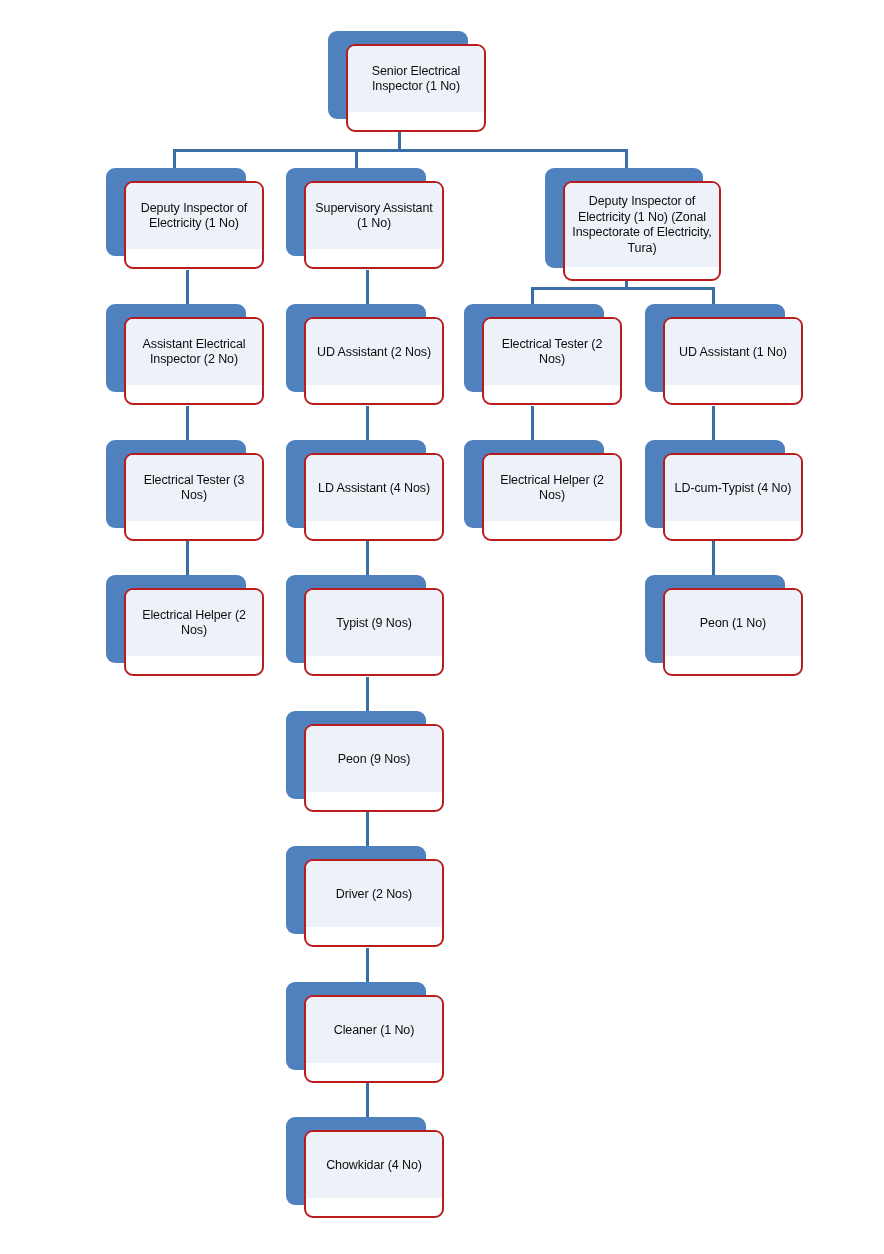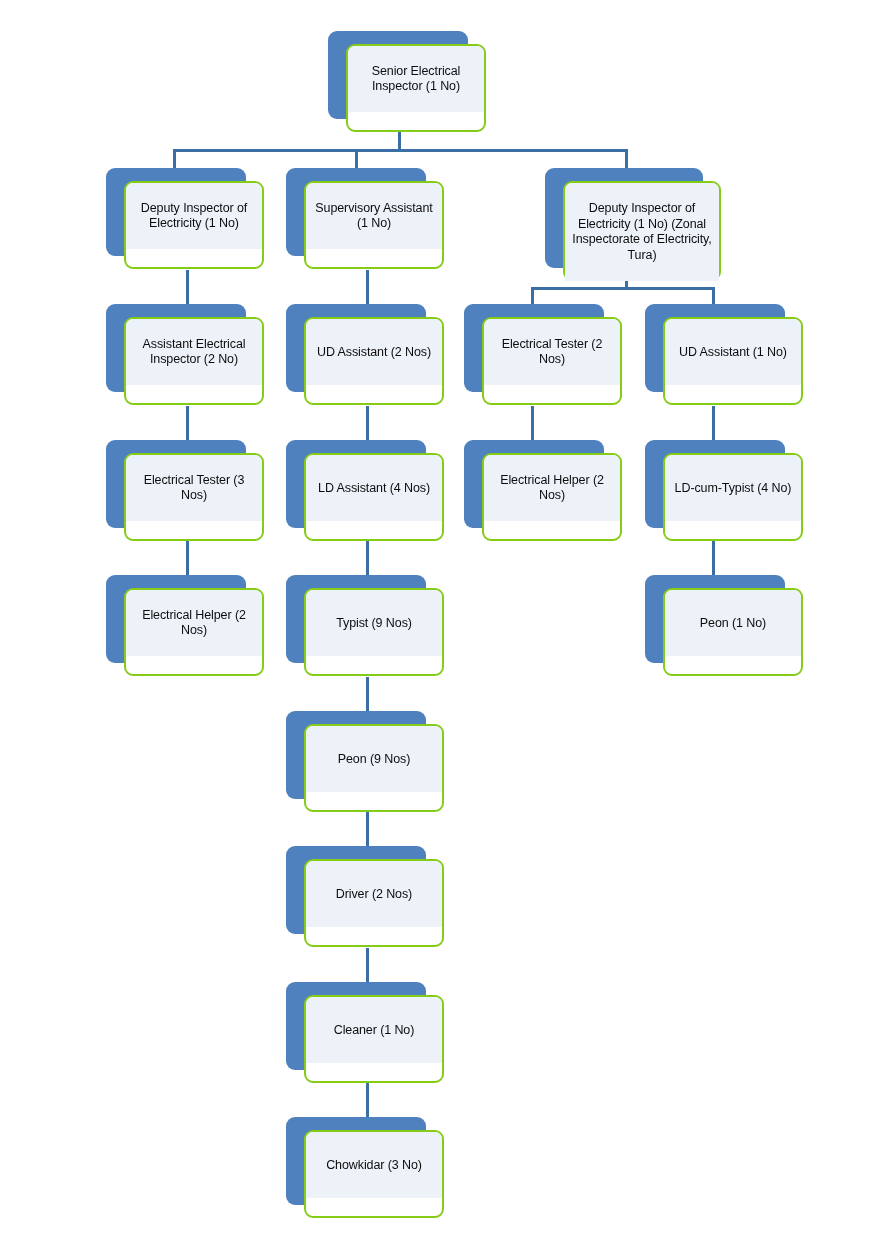--- a/index.html
+++ b/index.html
@@ -39,21 +39,21 @@
     border-radius: 9px;
   }
   .node .card {
     position: absolute;
     left: 18px;
     top: 13px;
     width: 140px;
     height: 88px;
     box-sizing: border-box;
     background: #ffffff;
-    border: 2px solid #84cc16;
+    border: 2px solid #b91c1c;
     border-radius: 9px;
   }
   .node .inner {
     position: absolute;
     left: 0px;
     top: 0px;
     width: 136px;
     height: 66px;
     box-sizing: border-box;
     background: #EDF1F8;
@@ -71,21 +71,21 @@
     letter-spacing: -0.1px;
     font-family: "Liberation Sans", sans-serif;
   }
   
   .node.wide .shadow,
   .node.wide .card { width: 158px; }
   .node.wide .inner { width: 154px; }
 
   .node.tall .shadow,
   .node.tall .card { height: 100px; }
-  .node.tall .inner { height: 98px; }
+  .node.tall .inner { height: 84px; }
   .node.tall .label { font-size: 12.5px; line-height: 15.5px; }
 </style>
 </head>
 <body>
 
 <div id="chart-canvas">
 
   <div class="connector v" style="left:398px; top:130px; height:21px;"></div>
 
   <div class="connector h" style="left:173px; top:149px; width:455px;"></div>
@@ -275,18 +275,18 @@
       <div class="inner">
         <span class="label">Cleaner (1 No)</span>
       </div>
     </div>
   </div>
 
   <div class="node" style="left:286px; top:1117px;">
     <div class="shadow"></div>
     <div class="card">
       <div class="inner">
-        <span class="label">Chowkidar (3 No)</span>
+        <span class="label">Chowkidar (4 No)</span>
       </div>
     </div>
   </div>
 
 </div>
 
 </body></html>

